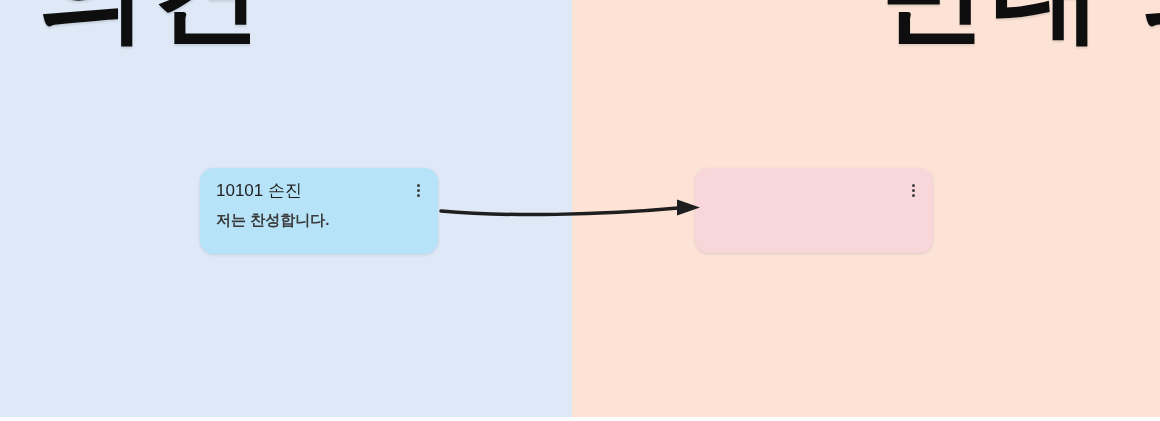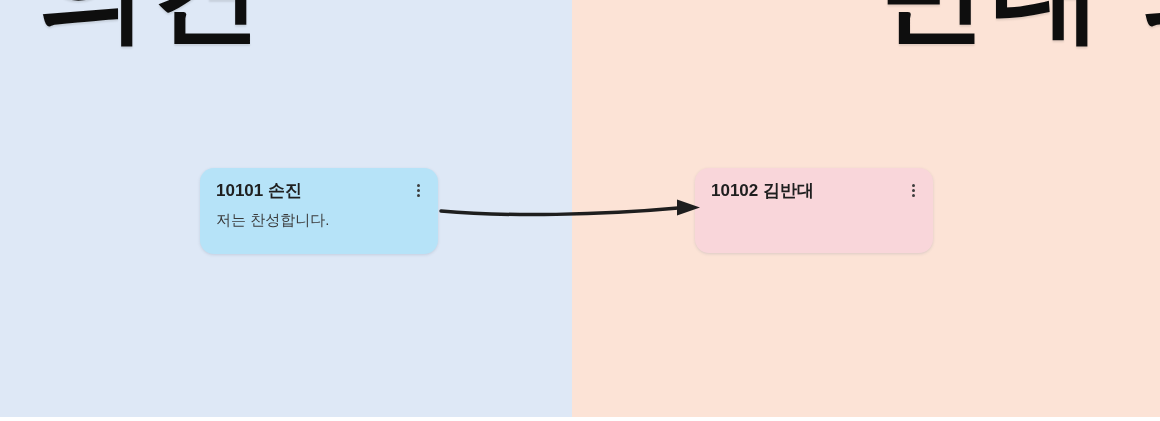--- a/index.html
+++ b/index.html
@@ -27,25 +27,25 @@
   .big-title.left-title{left:38px;}
   .big-title.right-title{left:306px;}
   .card{
     position:absolute;width:238px;box-sizing:border-box;
     border-radius:14px;padding:13px 40px 14px 16px;
     box-shadow:0 1px 3px rgba(70,90,120,0.18);
   }
   .card-agree{left:200px;top:168px;height:86px;background:#b6e3f8;}
   .card-disagree{left:695px;top:168px;height:85px;background:#f9d6da;}
   .card-author{
-    font-size:17px;font-weight:700;color:#1f1f1f;line-height:1.2;
+    font-size:17px;font-weight:400;color:#1f1f1f;line-height:1.2;
     margin:0 0 9px 0;white-space:nowrap;
   }
   .card-body{
-    font-size:15px;font-weight:400;color:#3a3a3a;line-height:1.3;
+    font-size:15px;font-weight:700;color:#3a3a3a;line-height:1.3;
     white-space:nowrap;
   }
   .kebab{
     position:absolute;top:12px;right:13px;width:14px;height:20px;
     display:flex;flex-direction:column;align-items:center;justify-content:center;
     gap:2px;cursor:pointer;border-radius:4px;
   }
   .kebab .dot{
     width:3px;height:3px;border-radius:50%;background:#3d3d3d;
   }
@@ -75,21 +75,20 @@
     <div class="card-author">10101 손진</div>
     <div class="card-body">저는 찬성합니다.</div>
     <div class="kebab">
       <span class="dot"></span>
       <span class="dot"></span>
       <span class="dot"></span>
     </div>
   </div>
 
   <div class="card card-disagree" style="background: rgb(249, 214, 218);">
-    <div class="card-author">10102 김반대</div>
     <div class="kebab">
       <span class="dot"></span>
       <span class="dot"></span>
       <span class="dot"></span>
     </div>
   </div>
 
   <svg class="connector-svg" viewBox="0 0 1160 421" xmlns="http://www.w3.org/2000/svg">
     <path class="hit" d="M 441 211 C 508 217, 602 215, 678 208" fill="none" stroke="#1e1e1e" stroke-width="3.5" stroke-linecap="round"></path>
     <polygon points="677,199.5 700,207.5 677,215.5" fill="#1e1e1e"></polygon>

